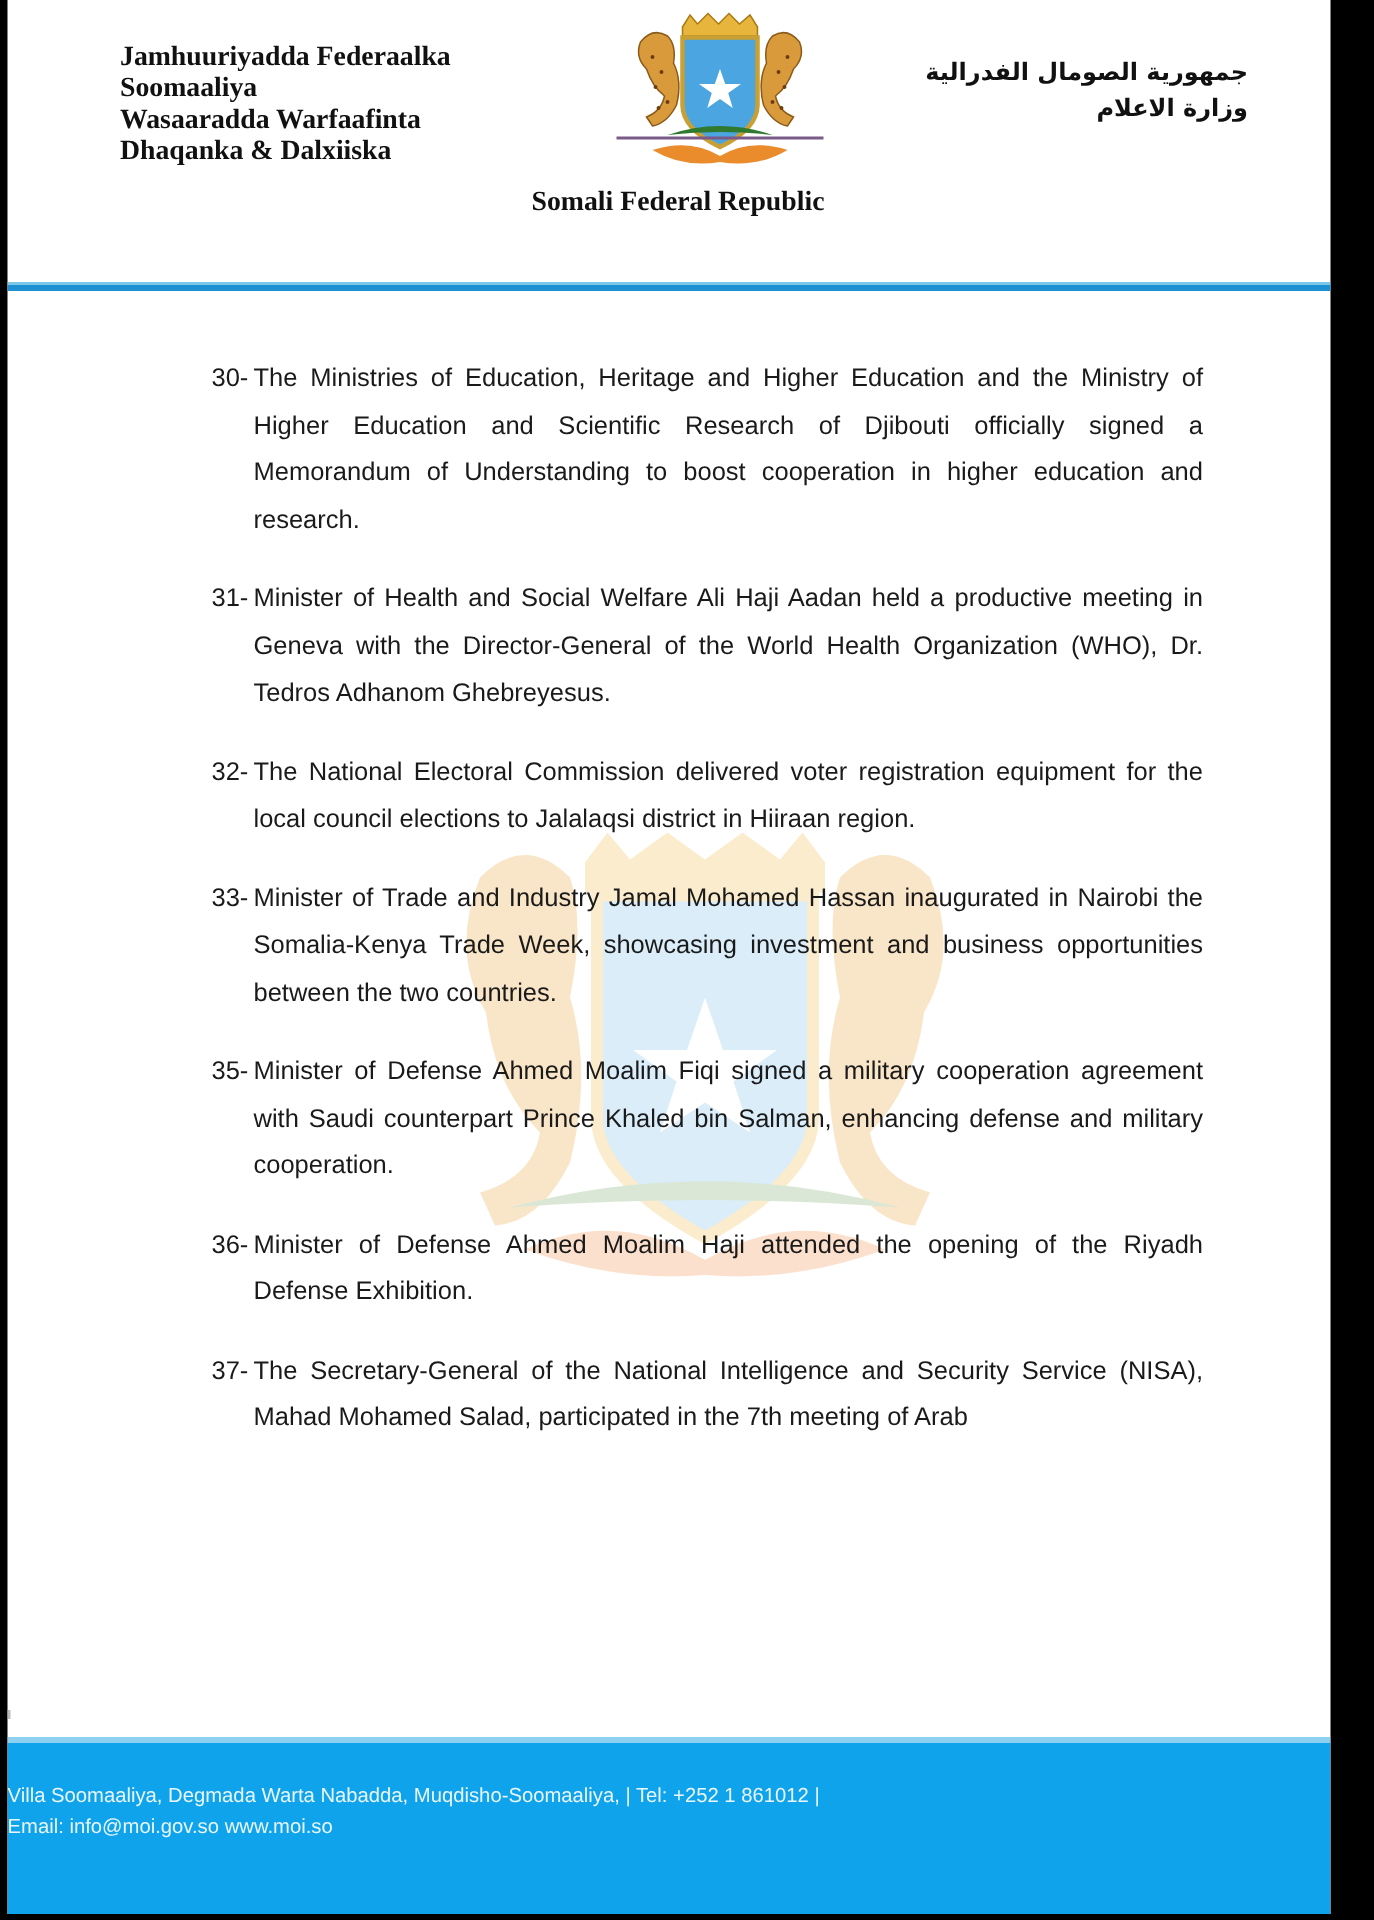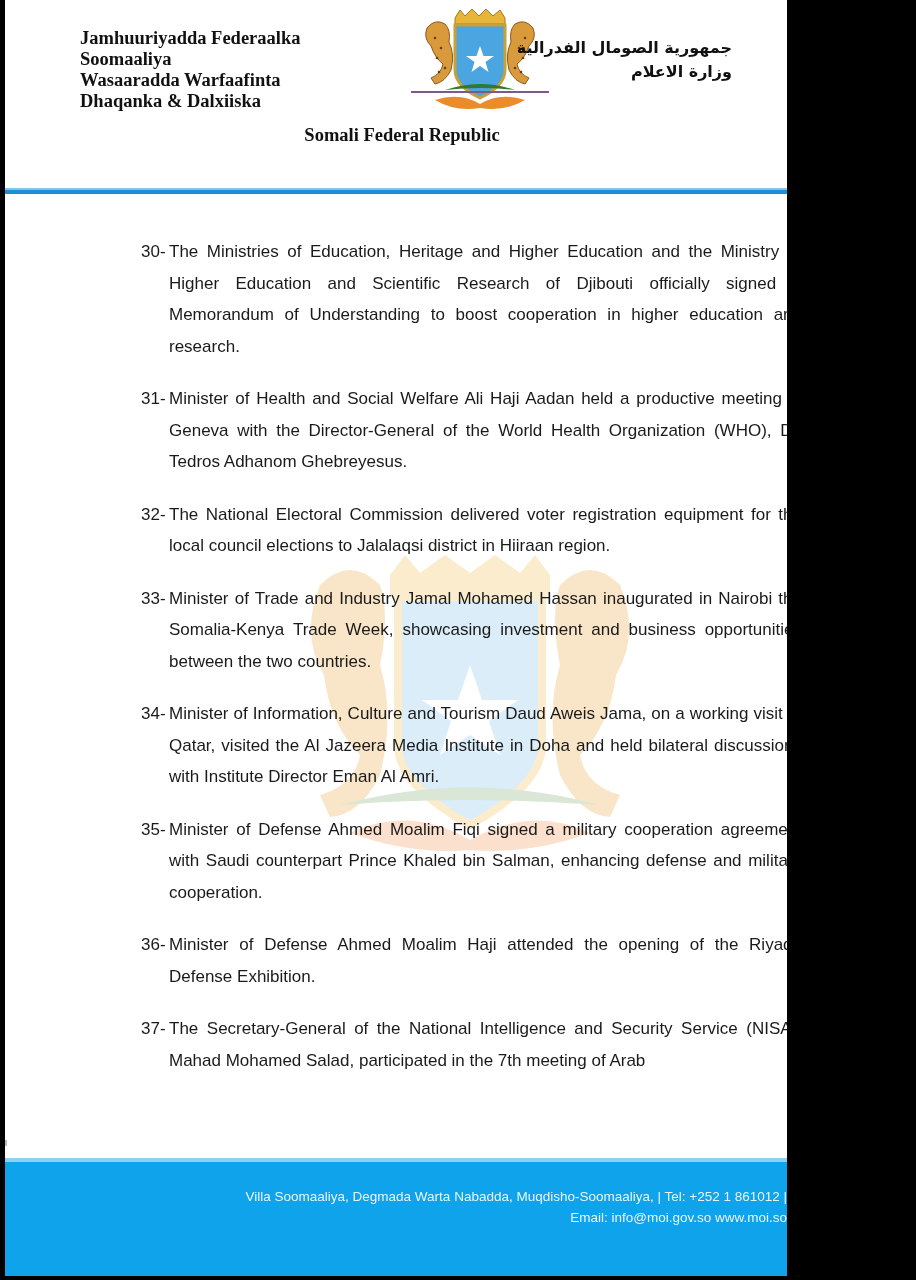--- a/index.html
+++ b/index.html
@@ -2,21 +2,21 @@
 <html><head>
 <meta charset="utf-8">
 <style>
   html, body { margin: 0; padding: 0; }
   body {
     width: 916px; height: 1280px; background: #000;
     position: relative; overflow: hidden;
     font-family: "Liberation Sans", sans-serif;
   }
   .page {
-    position: absolute; left: 5px; top: 0; width: 782px; height: 1276px;
+    position: absolute; left: 5px; top: 0; width: 882px; height: 1276px;
     background: #ffffff; overflow: hidden;
   }
   
   .hdr-left {
     position: absolute; left: 75px; top: 28px;
     font-family: "Liberation Serif", serif; font-weight: bold;
     font-size: 18.5px; line-height: 21px; color: #111;
   }
   .hdr-left div { white-space: nowrap; }
   .hdr-right {
@@ -53,21 +53,21 @@
     margin-bottom: 21px;
   }
   .item .num { position: absolute; left: 0; top: 0; }
   
   .footer-rule {
     position: absolute; left: 0; right: 0; top: 1158px; height: 4px;
     background: #8ed0ef;
   }
   .footer {
     position: absolute; left: 0; right: 0; top: 1162px; bottom: 0;
-    background: #0ea3ea; color: #e9f6ff; text-align: right;
+    background: #0ea3ea; color: #e9f6ff; text-align: left;
     font-family: "Liberation Sans", sans-serif; font-size: 13.5px;
   }
   .footer .l1 { position: absolute; left: 0; right: 0; top: 27px; }
   .footer .l2 { position: absolute; left: 0; right: 0; top: 48px; }
   .tick { position: absolute; left: 0; top: 1140px; width: 2px; height: 6px; background: #bbb; }
 </style>
 </head>
 <body>
 
 <div class="page">
@@ -141,24 +141,20 @@
     </div>
     <div class="item">
       <span class="num">32-</span>
       <span>The National Electoral Commission delivered voter registration equipment for the local council elections to Jalalaqsi district in Hiiraan region.</span>
     </div>
     <div class="item">
       <span class="num">33-</span>
       <span>Minister of Trade and Industry Jamal Mohamed Hassan inaugurated in Nairobi the Somalia-Kenya Trade Week, showcasing investment and business opportunities between the two countries.</span>
     </div>
     <div class="item">
-      <span class="num">34-</span>
-      <span>Minister of Information, Culture and Tourism Daud Aweis Jama, on a working visit to Qatar, visited the Al Jazeera Media Institute in Doha and held bilateral discussions with Institute Director Eman Al Amri.</span>
-    </div>
-    <div class="item">
       <span class="num">35-</span>
       <span>Minister of Defense Ahmed Moalim Fiqi signed a military cooperation agreement with Saudi counterpart Prince Khaled bin Salman, enhancing defense and military cooperation.</span>
     </div>
     <div class="item">
       <span class="num">36-</span>
       <span>Minister of Defense Ahmed Moalim Haji attended the opening of the Riyadh Defense Exhibition.</span>
     </div>
     <div class="item">
       <span class="num">37-</span>
       <span>The Secretary-General of the National Intelligence and Security Service (NISA), Mahad Mohamed Salad, participated in the 7th meeting of Arab</span>

